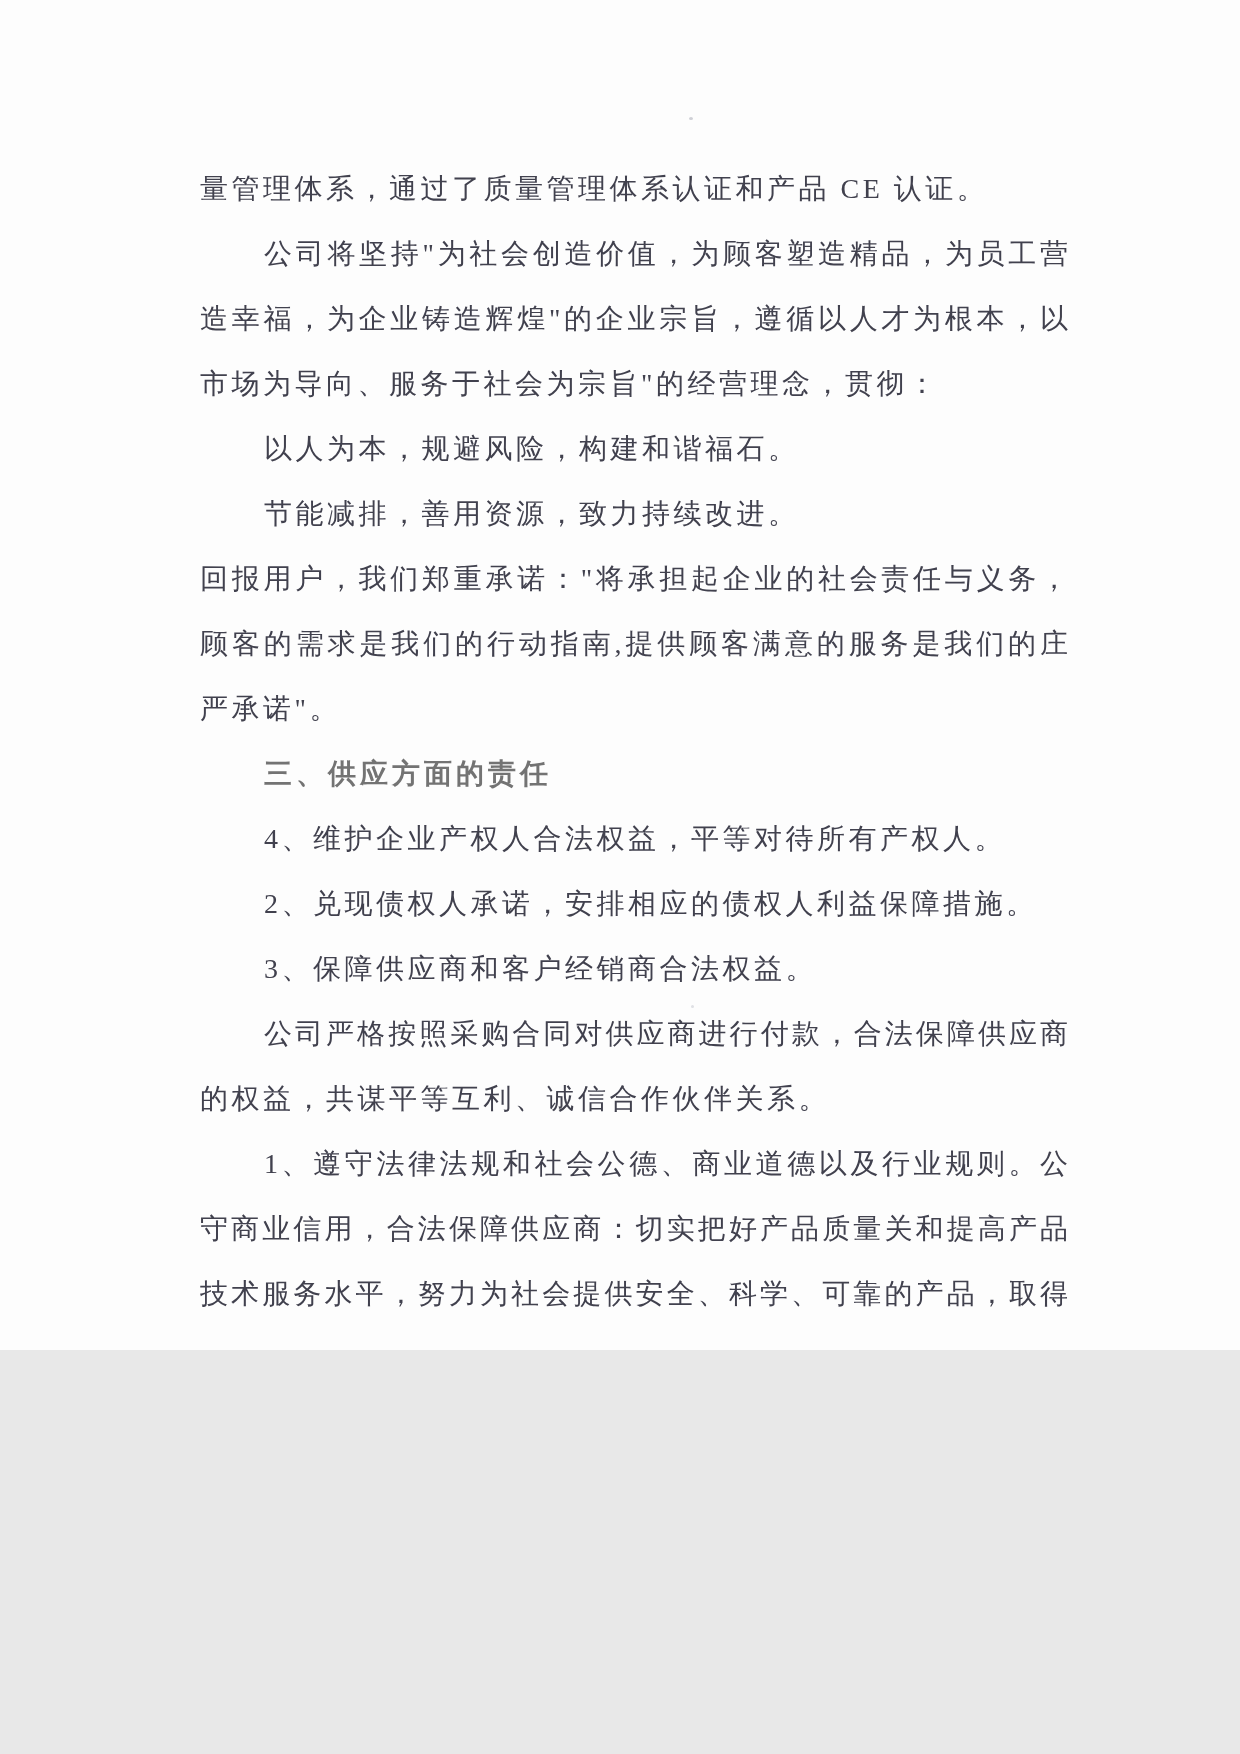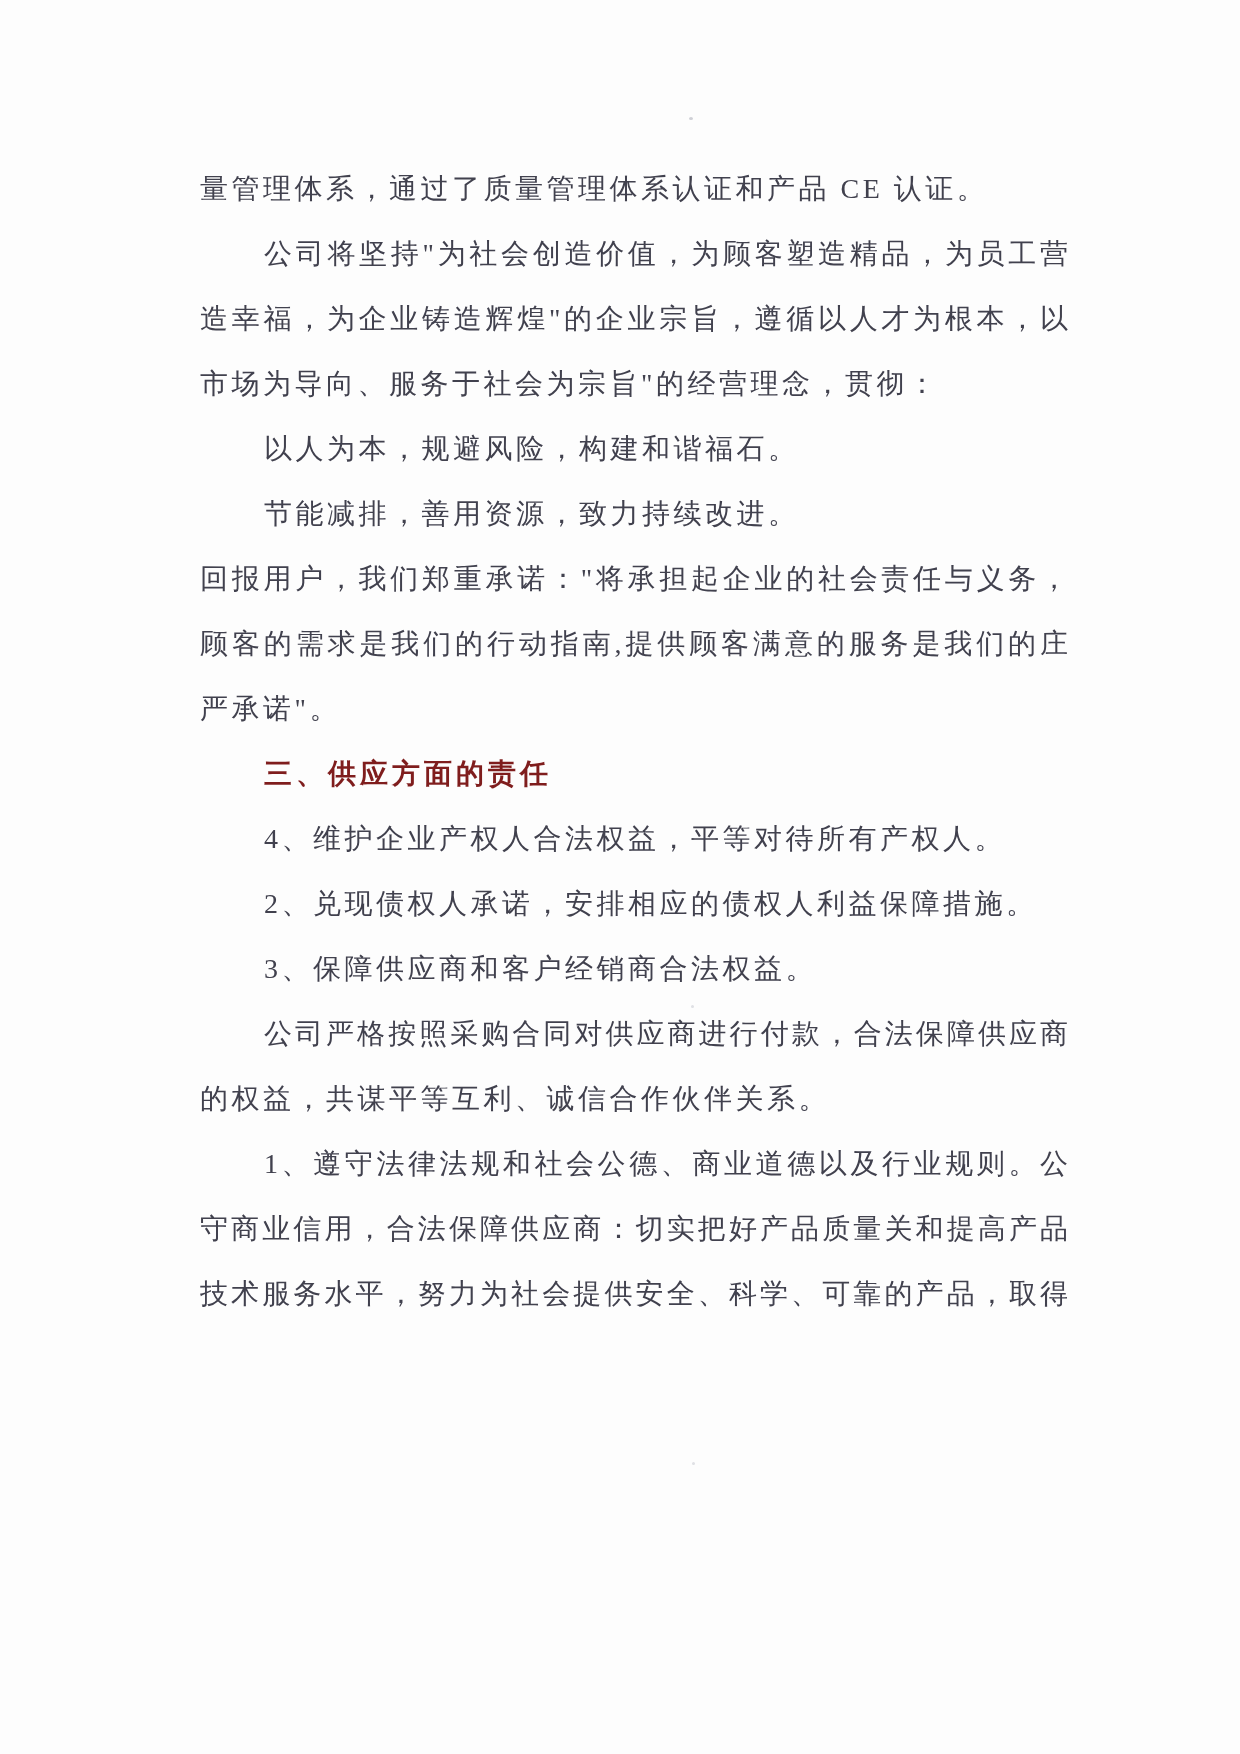--- a/index.html
+++ b/index.html
@@ -3,21 +3,21 @@
 <meta charset="utf-8">
 <style>
   html, body {
     margin: 0;
     padding: 0;
     background: #e8e8e8;
   }
   .page {
     position: relative;
     width: 1240px;
-    height: 1754px;
+    height: 1350px;
     margin: 0 auto;
     background: #fdfdfd;
     overflow: hidden;
     font-family: "Liberation Serif", "DejaVu Serif", serif;
     color: #41414e;
   }
   .content {
     position: absolute;
     left: 200px;
     top: 156px;
@@ -36,21 +36,21 @@
   }
   .line.justify {
     letter-spacing: 0;
     white-space: normal;
     text-align: justify;
     text-align-last: justify;
     text-justify: inter-character;
   }
   .line.heading {
     font-weight: 700;
-    color: #7f1d1d;
+    color: #737373;
     letter-spacing: 4px;
   }
   .speck {
     position: absolute;
     border-radius: 50%;
     background: #a9acb6;
     opacity: 0.55;
   }
   .speck.s1 { left: 689px; top: 117px; width: 4px; height: 3px; }
   .speck.s2 { left: 691px; top: 1005px; width: 3px; height: 3px; opacity: 0.35; }

